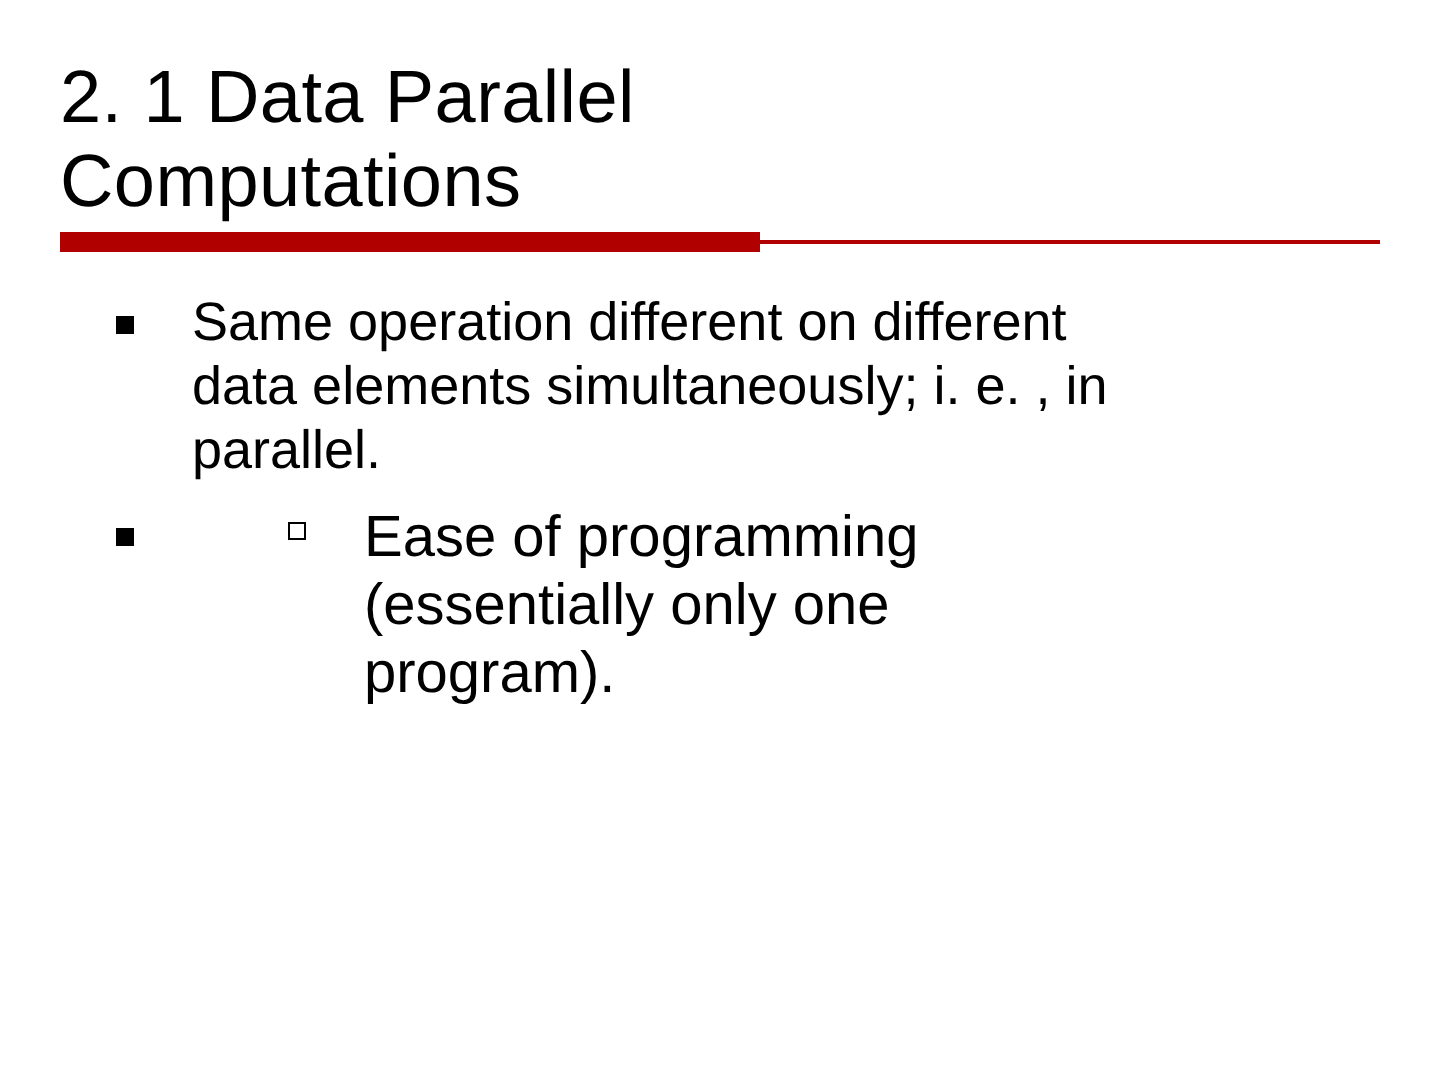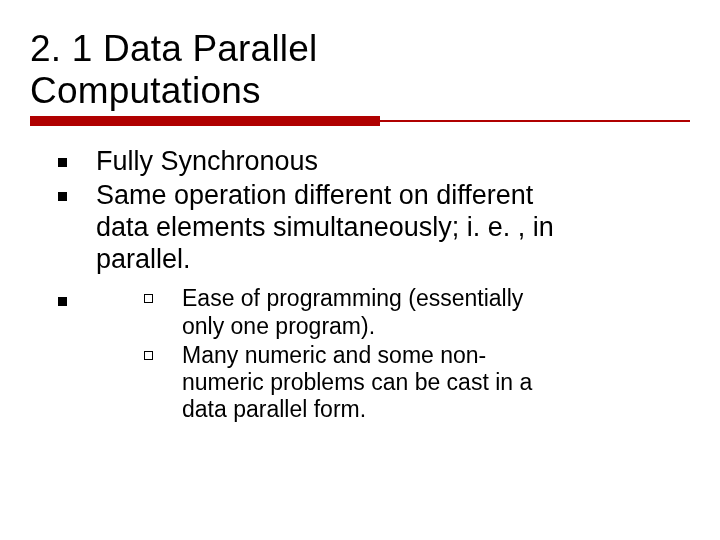--- a/index.html
+++ b/index.html
@@ -66,21 +66,21 @@
     background: #000;
   }
   ul.lvl2 {
     list-style: none;
     margin: 10px 0 0 48px;
     padding: 0;
   }
   ul.lvl2 > li {
     position: relative;
     padding-left: 38px;
-    font-size: 23px;
+    font-size: 29px;
     line-height: 1.18;
     margin-bottom: 2px;
   }
   ul.lvl2 > li::before {
     content: "";
     position: absolute;
     left: 0;
     top: 9px;
     width: 9px;
     height: 9px;
@@ -93,29 +93,23 @@
 
 <div class="slide">
   <h1 class="title">2. 1 Data Parallel Computations</h1>
   <div class="rule-wrap">
     <div class="rule-thin"></div>
     <div class="rule-red"></div>
   </div>
 
   <ul class="lvl1">
     <li>
-      <span>Fully Synchronous</span>
-    </li>
-    <li>
       <span>Same operation different on different data elements simultaneously; i. e. , in parallel.</span>
     </li>
     <li>
       <ul class="lvl2">
         <li>
           <span>Ease of programming (essentially only one program).</span>
         </li>
-        <li>
-          <span>Many numeric and some non-numeric problems can be cast in a data parallel form.</span>
-        </li>
       </ul>
     </li>
   </ul>
 </div>
 
 </body></html>

